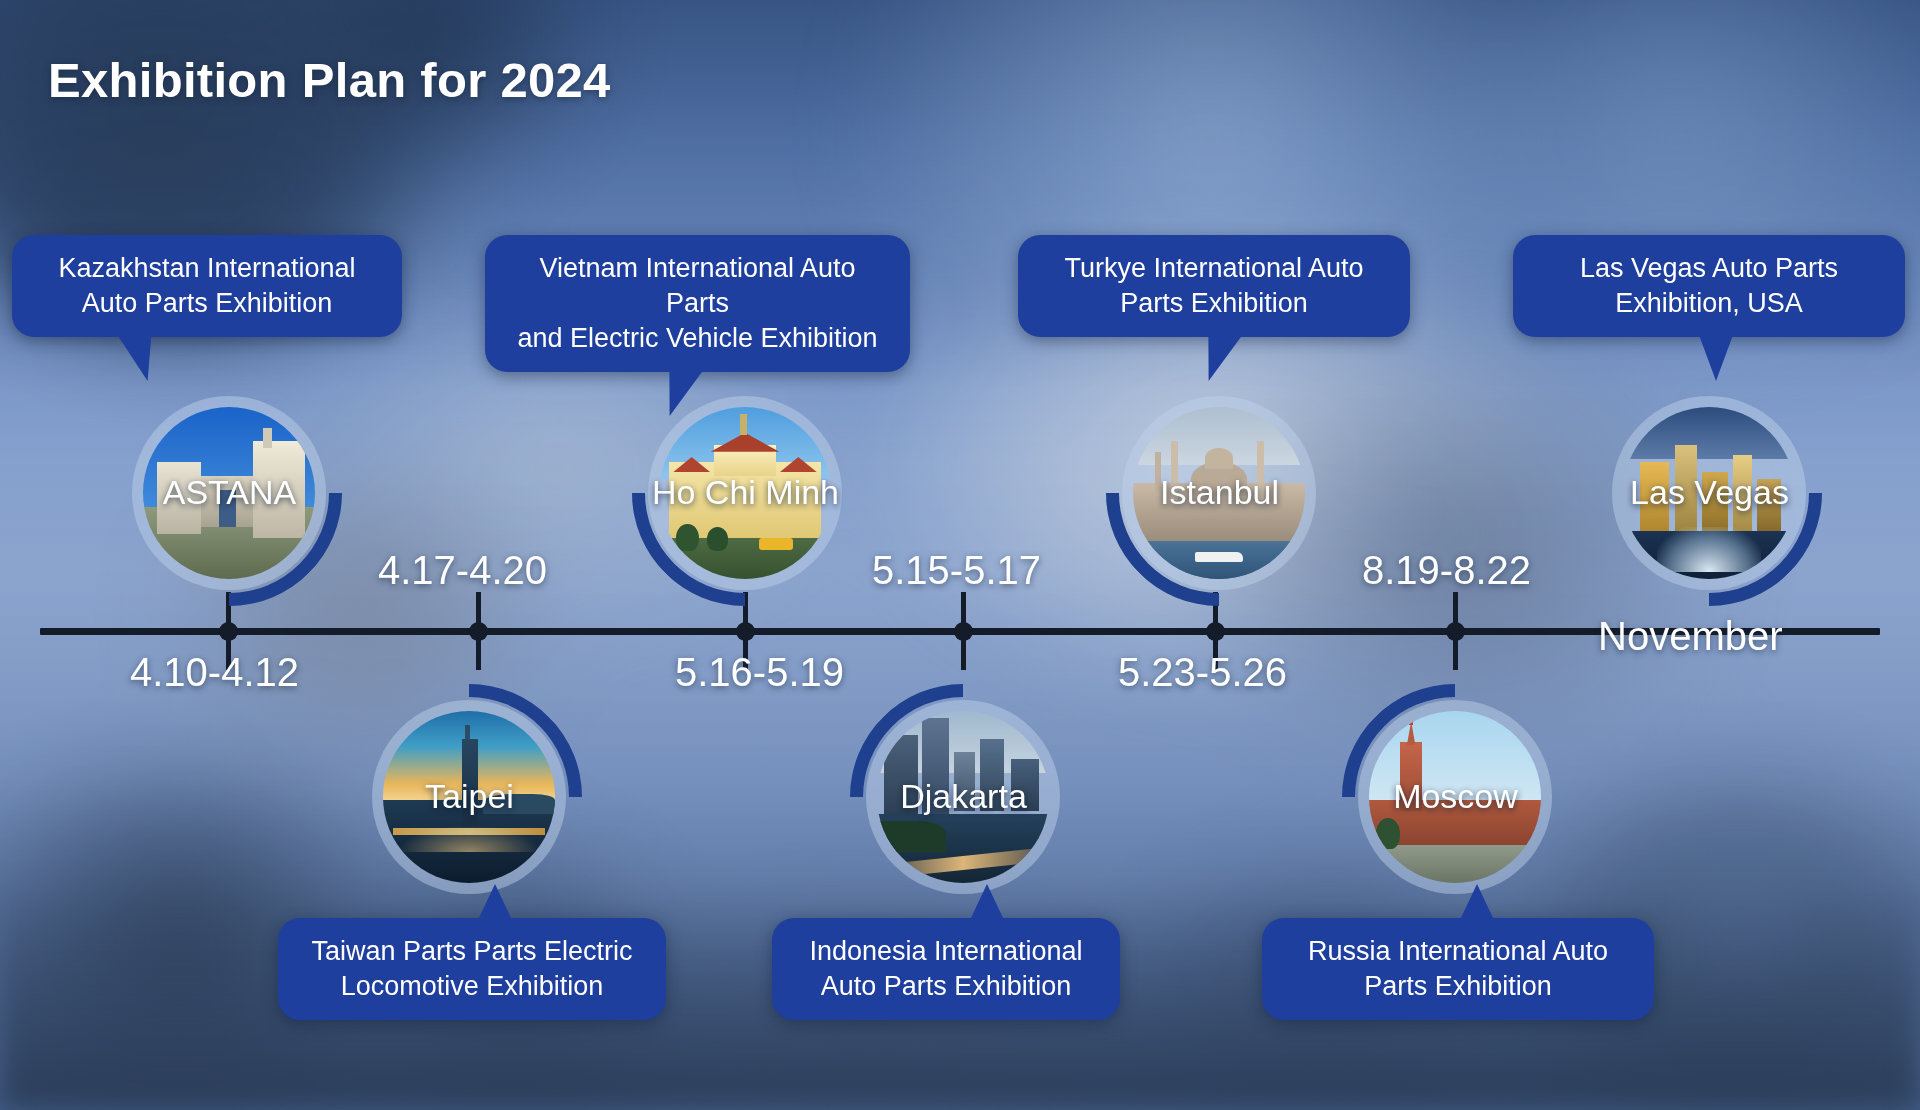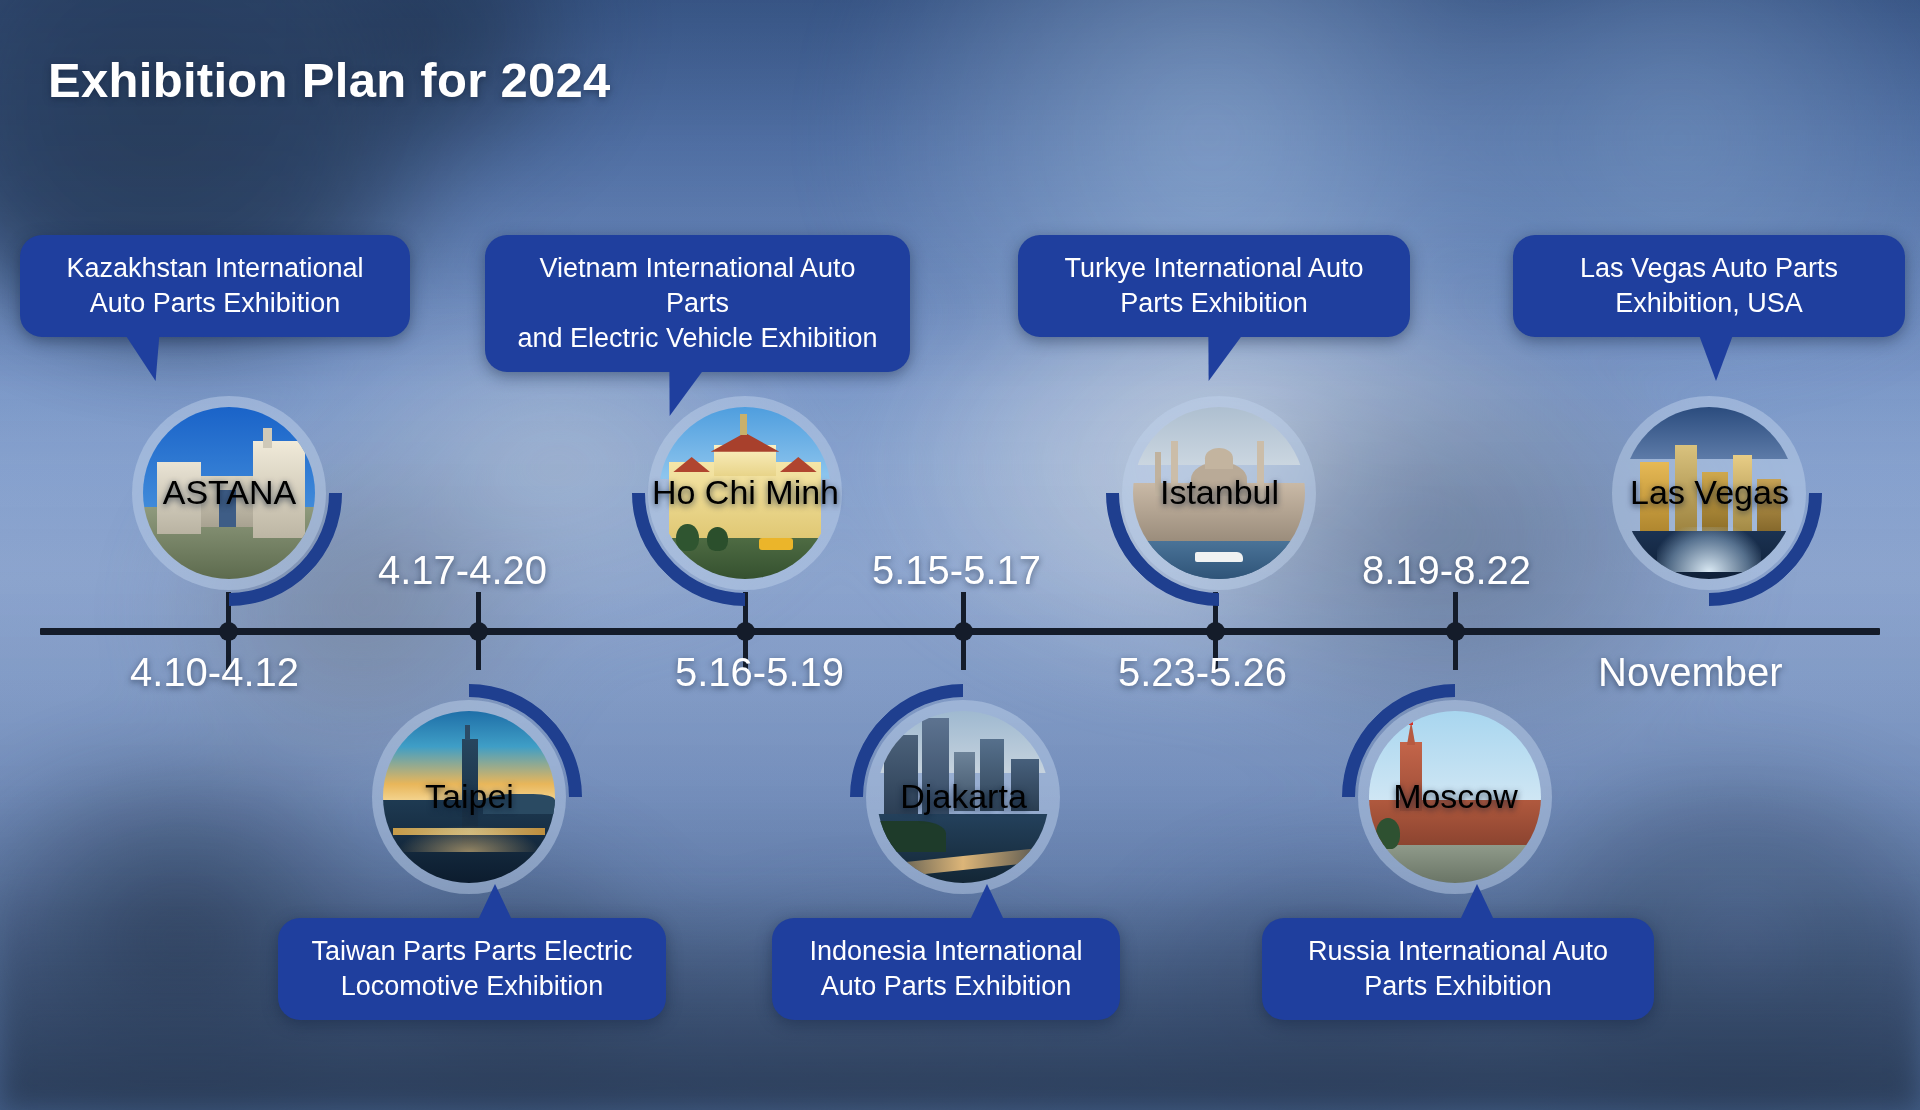--- a/index.html
+++ b/index.html
@@ -165,21 +165,21 @@
   .med-photo {
     position:absolute; left:11px; top:11px;
     width:172px; height:172px;
     border-radius:50%;
     overflow:hidden;
   }
   .med-label {
     position:absolute; left:1px; right:0; top:50%;
     transform:translateY(-52%);
     text-align:center;
-    font-size:34px; color:#000000;
+    font-size:34px; color:#ffffff;
     white-space:nowrap;
     text-shadow:0 2px 6px rgba(10,25,50,.75);
     z-index:4;
   }
 
   
   .scene { position:absolute; inset:0; }
   .sky   { position:absolute; left:0; right:0; top:0; }
   .grnd  { position:absolute; left:0; right:0; bottom:0; }
   .shp   { position:absolute; }
@@ -346,21 +346,21 @@
     <div class="dot"></div>
       <div class="tick-up"></div>
       <div class="tick-dn"></div>
     </div>
   <div class="node" style="left:1455px">
     <div class="dot"></div>
       <div class="tick-up"></div>
       <div class="tick-dn"></div>
     </div>
 
-  <div class="bubble" style="left:20px; top:235px; width:390px;">
+  <div class="bubble" style="left:12px; top:235px; width:390px;">
     <div>Kazakhstan International</div>
     <div>Auto Parts Exhibition</div>
     <div class="bubble-tail tail-dn tail-skew-l" style="left:112px"></div>
   </div>
 
   <div class="bubble" style="left:485px; top:235px; width:425px;">
     <div>Vietnam International Auto Parts</div>
     <div>and Electric Vehicle Exhibition</div>
     <div class="bubble-tail tail-dn tail-skew-r" style="left:176px"></div>
   </div>
@@ -453,21 +453,21 @@
     <div class="med-label">Las Vegas</div>
   </div>
 
   <div class="date" style="left:378px; top:548px;">4.17-4.20</div>
   <div class="date" style="left:872px; top:548px;">5.15-5.17</div>
   <div class="date" style="left:1362px; top:548px;">8.19-8.22</div>
 
   <div class="date" style="left:130px; top:650px;">4.10-4.12</div>
   <div class="date" style="left:640px; top:650px;margin-left:35px;">5.16-5.19</div>
   <div class="date" style="left:1118px; top:650px;">5.23-5.26</div>
-  <div class="date" style="left:1598px; top:650px;">November</div>
+  <div class="date" style="left:1598px; top:614px;">November</div>
 
   <div class="medallion" style="left:866px; top:700px;">
     <div class="med-halo"></div>
     <div class="med-arc arc-top2"></div>
     <div class="med-photo">
       <div class="scene s-dja">
         <div class="sky"></div>
           <div class="grnd"></div>
         <div class="shp d1"></div>
           <div class="shp d2"></div>

